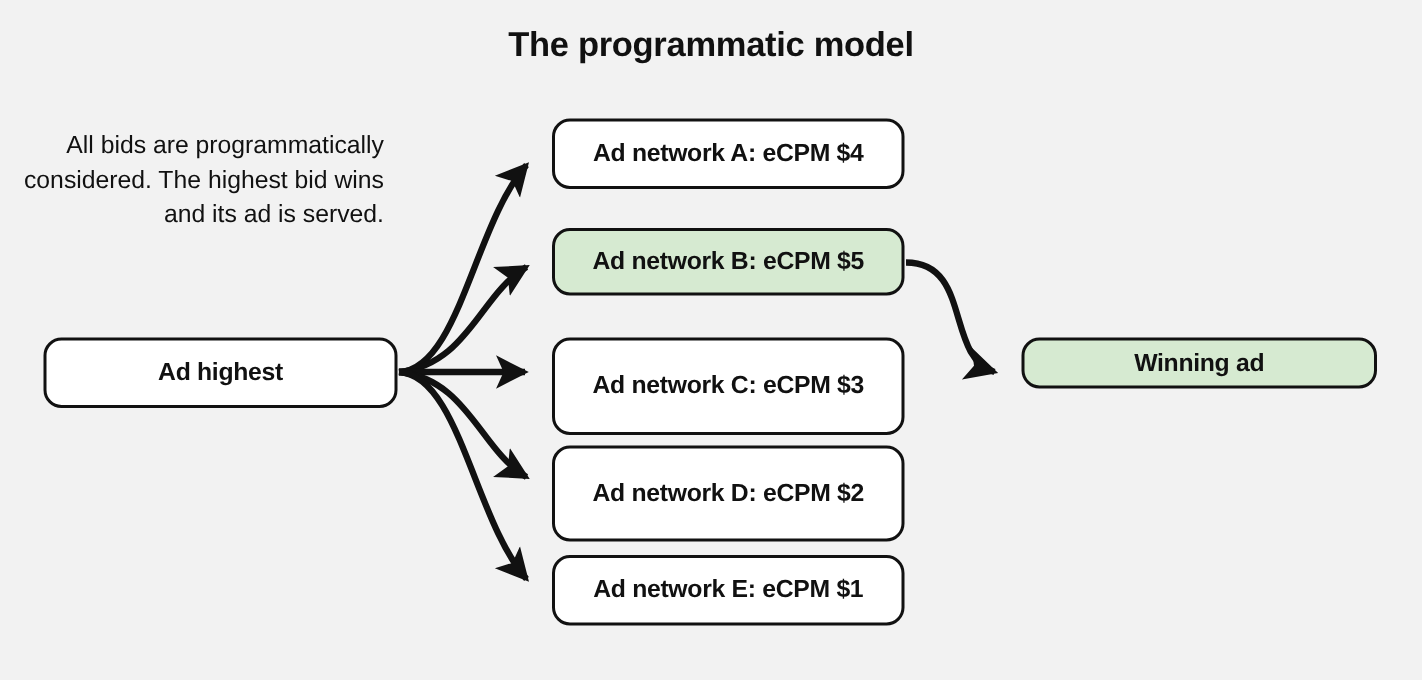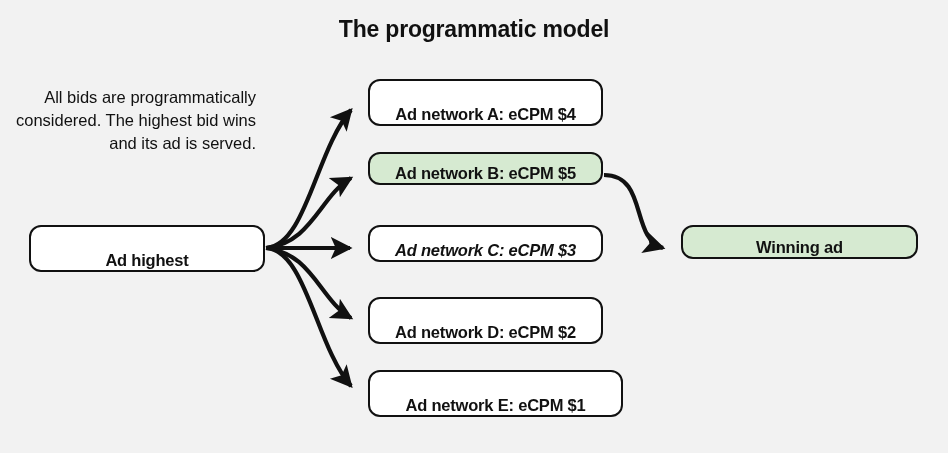--- a/index.html
+++ b/index.html
@@ -41,36 +41,36 @@
     font-weight: normal;
     color: #111111;
   }
   .node {
     position: absolute;
     box-sizing: border-box;
     border: 2px solid #111111;
     border-radius: 12px;
     background: #ffffff;
     display: flex;
-    align-items: flex-end;
+    align-items: center;
     justify-content: center;
     font-size: 16.5px;
     font-weight: bold;
     color: #111111;
     letter-spacing: -0.2px;
   }
   .node.green {
     background: #d6ead1;
   }
   #node-ad-request { left: 29px;  top: 225px; width: 236px; height: 47px; }
   #node-network-a  { left: 368px; top: 79px;  width: 235px; height: 47px; }
-  #node-network-b  { left: 368px; top: 152px; width: 235px; height: 33px; }
-  #node-network-c  { left: 368px; top: 225px; width: 235px; height: 37px; font-style: italic; }
-  #node-network-d  { left: 368px; top: 297px; width: 235px; height: 47px; }
-  #node-network-e  { left: 368px; top: 370px; width: 255px; height: 47px; }
+  #node-network-b  { left: 368px; top: 152px; width: 235px; height: 45px; }
+  #node-network-c  { left: 368px; top: 225px; width: 235px; height: 65px; }
+  #node-network-d  { left: 368px; top: 297px; width: 235px; height: 64px; }
+  #node-network-e  { left: 368px; top: 370px; width: 235px; height: 47px; }
   #node-winning-ad { left: 681px; top: 225px; width: 237px; height: 34px; }
   #edges {
     position: absolute;
     left: 0;
     top: 0;
     width: 948px;
     height: 453px;
     pointer-events: none;
   }
 </style>

